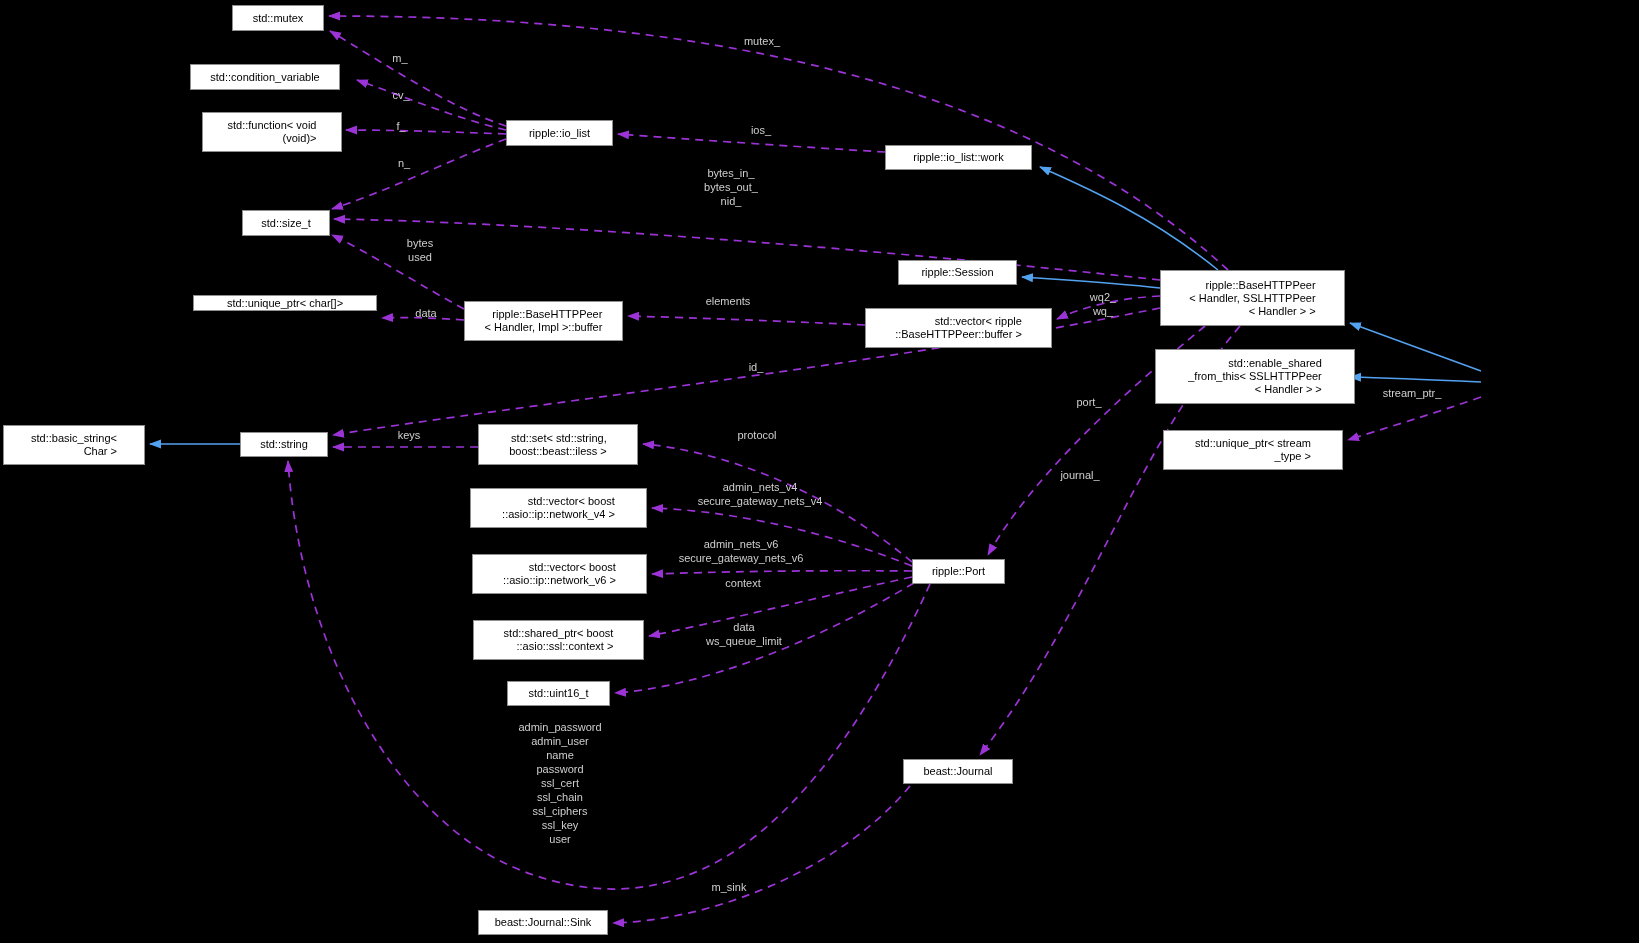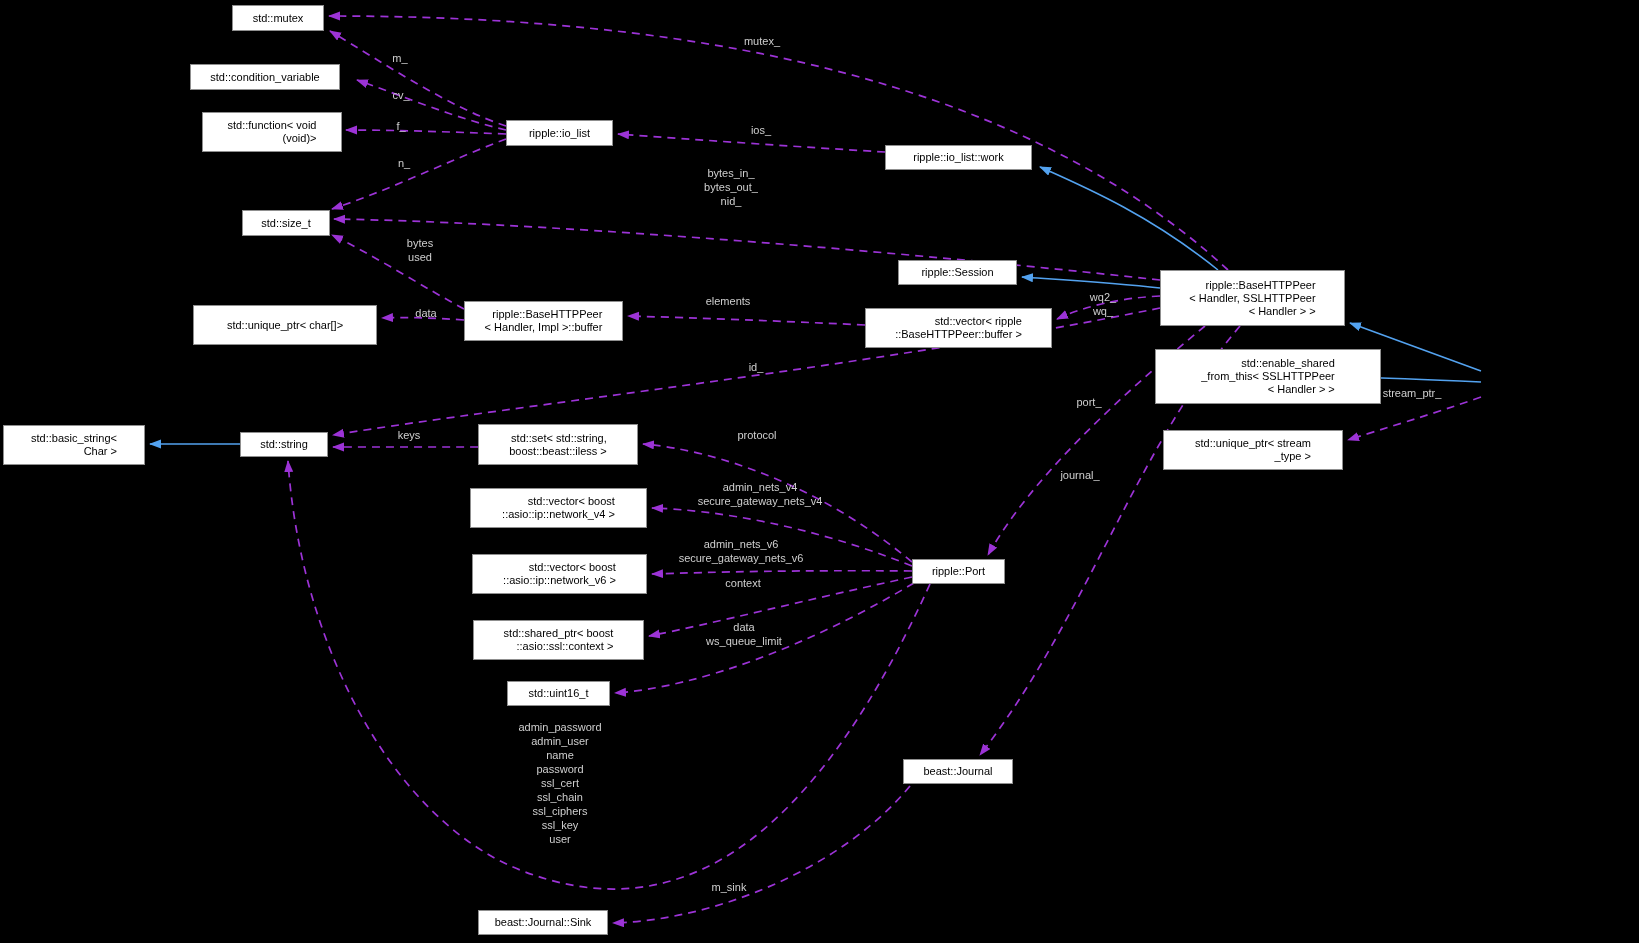--- a/index.html
+++ b/index.html
@@ -72,25 +72,25 @@
   <div class="node" style="left:202px;top:112px;width:140px;height:40px">std::function&lt; void
 (void)&gt;</div>
   <div class="node" style="left:242px;top:210px;width:88px;height:26px">std::size_t</div>
   <div class="node" style="left:506px;top:120px;width:107px;height:26px">ripple::io_list</div>
   <div class="node" style="left:885px;top:145px;width:147px;height:25px">ripple::io_list::work</div>
   <div class="node" style="left:898px;top:260px;width:119px;height:25px">ripple::Session</div>
   <div class="node" style="left:865px;top:308px;width:187px;height:40px">std::vector&lt; ripple
 ::BaseHTTPPeer::buffer &gt;</div>
   <div class="node" style="left:464px;top:301px;width:159px;height:40px">ripple::BaseHTTPPeer
 &lt; Handler, Impl &gt;::buffer</div>
-  <div class="node" style="left:193px;top:305px;width:184px;height:40px">std::unique_ptr&lt; char[]&gt;</div>
+  <div class="node" style="left:193px;top:295px;width:184px;height:16px">std::unique_ptr&lt; char[]&gt;</div>
   <div class="node" style="left:1160px;top:270px;width:185px;height:56px">ripple::BaseHTTPPeer
 &lt; Handler, SSLHTTPPeer
 &lt; Handler &gt; &gt;</div>
-  <div class="node" style="left:1155px;top:349px;width:226px;height:55px">std::enable_shared
+  <div class="node" style="left:1155px;top:349px;width:200px;height:55px">std::enable_shared
 _from_this&lt; SSLHTTPPeer
 &lt; Handler &gt; &gt;</div>
   <div class="node" style="left:1163px;top:430px;width:180px;height:40px">std::unique_ptr&lt; stream
 _type &gt;</div>
   <div class="node" style="left:3px;top:425px;width:142px;height:40px">std::basic_string&lt;
 Char &gt;</div>
   <div class="node" style="left:240px;top:432px;width:88px;height:25px">std::string</div>
   <div class="node" style="left:478px;top:424px;width:160px;height:41px">std::set&lt; std::string,
 boost::beast::iless &gt;</div>
   <div class="node" style="left:470px;top:488px;width:177px;height:40px">std::vector&lt; boost

